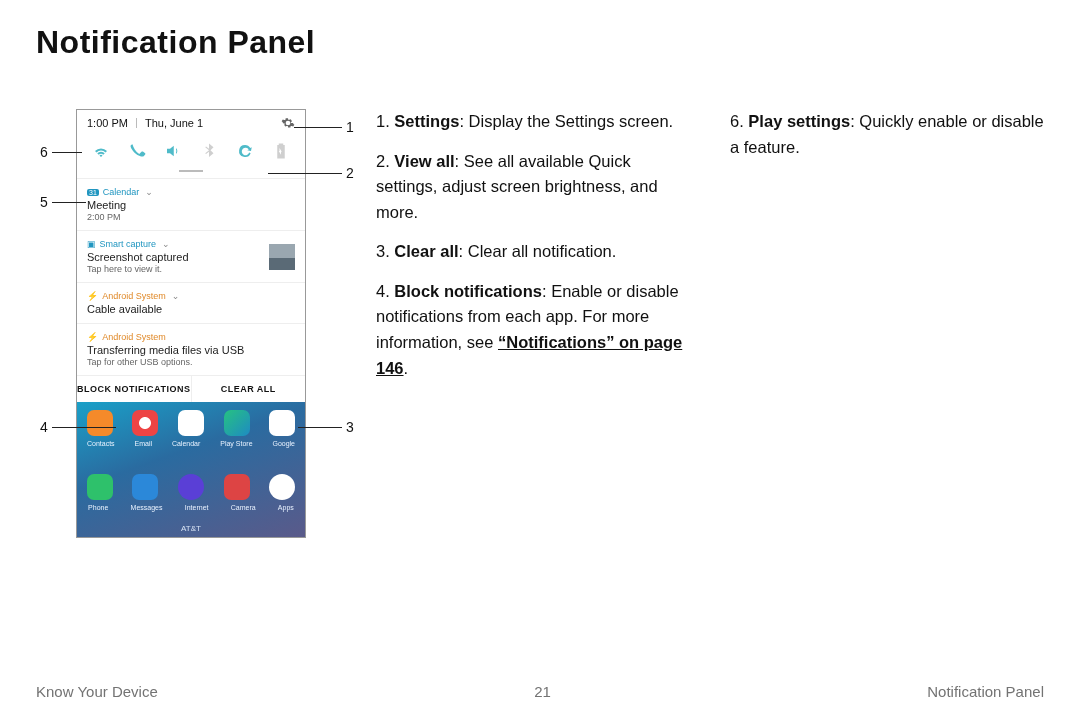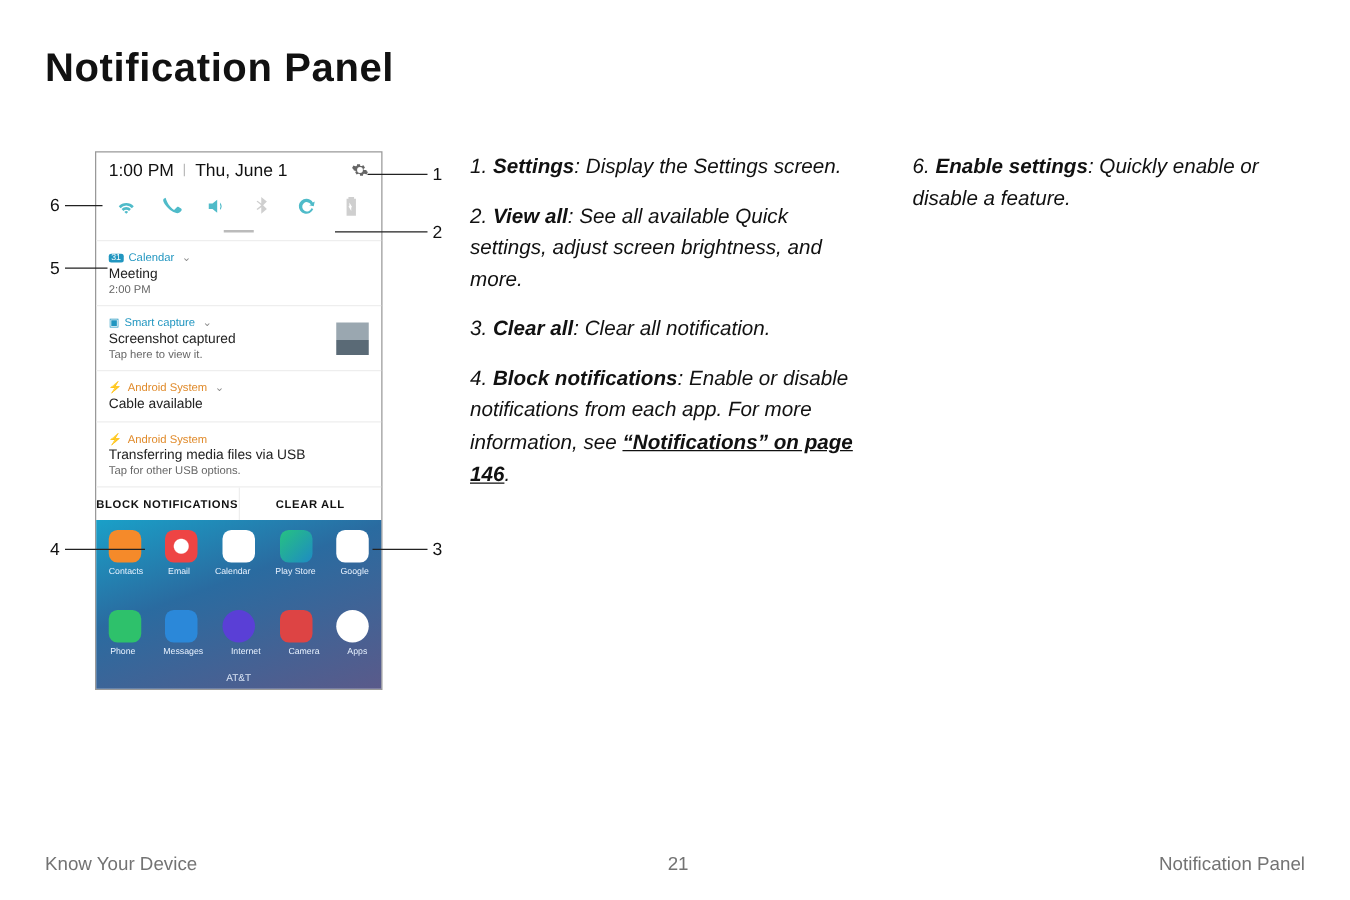--- a/index.html
+++ b/index.html
@@ -1,22 +1,22 @@
 <!DOCTYPE html>
 <html><head>
 <meta charset="utf-8">
 <style>
   * { box-sizing: border-box; margin: 0; padding: 0; }
   html, body { width: 1080px; height: 720px; background: #fff; font-family: Arial, Helvetica, sans-serif; color: #111; }
-  .page { position: relative; width: 1080px; height: 720px; padding: 36px 36px 0 36px; }
+  .page { position: relative; width: 1080px; height: 720px; padding: 24px 36px 0 36px; }
   .title { font-size: 32px; font-weight: 800; letter-spacing: 0.5px; margin-bottom: 48px; }
   .content { display: flex; gap: 40px; }
   .phone-wrap { position: relative; width: 300px; flex: 0 0 300px; padding-left: 40px; }
   .phone { width: 230px; border: 1px solid #999; background: #fff; position: relative; }
-  .statusbar { display: flex; align-items: center; justify-content: space-between; padding: 6px 10px; font-size: 14px; }
+  .statusbar { display: flex; align-items: center; justify-content: space-between; padding: 6px 10px; font-size: 11px; }
   .statusbar .left { display: flex; align-items: center; gap: 6px; }
   .divider-v { width: 1px; height: 10px; background: #bbb; margin: 0 2px; }
   .gear { width: 14px; height: 14px; }
   .qs-row { display: flex; justify-content: space-around; align-items: center; padding: 6px 6px 10px 6px; position: relative; }
   .qs-icon { width: 18px; height: 18px; color: #4fbbc9; }
   .qs-handle-wrap { display:flex; justify-content:center; }
   .qs-handle { width: 24px; height: 2px; background: #bbb; margin-bottom: 6px; }
   .notif { padding: 8px 10px; border-top: 1px solid #eee; }
   .notif .app { font-size: 9px; color: #2196c0; display: flex; align-items: center; gap: 4px; }
   .notif .app.orange { color: #e08a2a; }
@@ -37,21 +37,21 @@
   .lbl.r1 { top: 38px; }
   .lbl.r2 { top: 102px; }
   .carrier { position: absolute; bottom: 4px; left:0; right:0; text-align:center; font-size: 8px; color: #e8f2ff; opacity: .9; }
   .callout { position: absolute; font-size: 14px; display:flex; align-items:center; }
   .callout .line { height: 1px; background: #222; }
   .callout.left { flex-direction: row; }
   .callout.right { flex-direction: row-reverse; }
   .callout .num { padding: 0 4px; }
   .cols { flex: 1; display: flex; gap: 40px; font-size: 16.5px; line-height: 1.55; }
   .col { flex: 1; }
-  .item { margin-bottom: 14px; font-style: italic; }
+  .item { margin-bottom: 14px; }
   .item .b { font-weight: 700; }
   .link { text-decoration: underline; font-weight: 700; }
   .footer { position: absolute; left: 36px; right: 36px; bottom: 20px; display: flex; justify-content: space-between; font-size: 15px; color: #737373; }
 </style>
 </head>
 <body>
 
 <div class="page">
   <h1 class="title">Notification Panel</h1>
 
@@ -204,21 +204,21 @@
     </div>
 
     <div class="cols">
       <div class="col">
         <div class="item">1. <span class="b">Settings</span><span>: Display the Settings screen.</span></div>
         <div class="item">2. <span class="b">View all</span><span>: See all available Quick settings, adjust screen brightness, and more.</span></div>
         <div class="item">3. <span class="b">Clear all</span><span>: Clear all notification.</span></div>
         <div class="item">4. <span class="b">Block notifications</span><span>: Enable or disable notifications from each app. For more information, see </span><span class="link">“Notifications” on page 146</span><span>.</span></div>
       </div>
       <div class="col">
-        <div class="item">6. <span class="b">Enable settings</span><span>: Quickly enable or disable a feature.</span></div>
+        <div class="item">6. <span class="b">Play settings</span><span>: Quickly enable or disable a feature.</span></div>
       </div>
     </div>
   </div>
 
   <div class="footer">
     <span>Know Your Device</span>
     <span>21</span>
     <span>Notification Panel</span>
   </div>
 </div>

